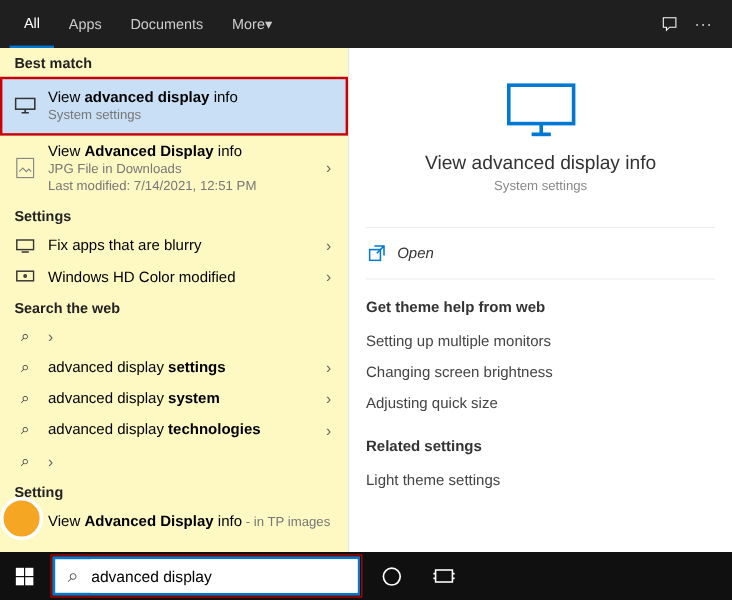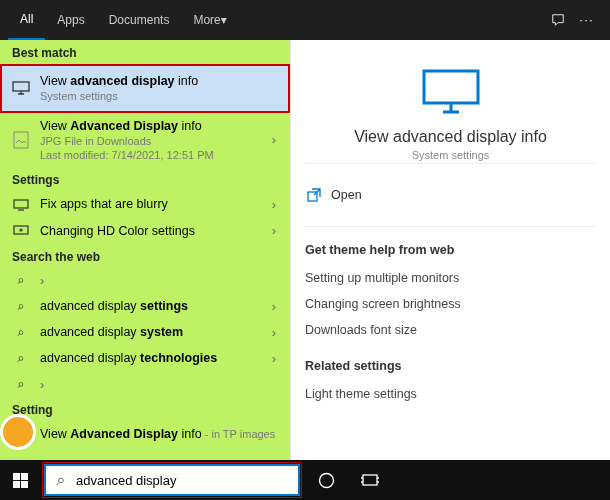--- a/index.html
+++ b/index.html
@@ -3,34 +3,34 @@
 <meta charset="utf-8">
 <style>
 * { margin: 0; padding: 0; box-sizing: border-box; font-family: "Segoe UI", Arial, sans-serif; }
 html, body { width: 610px; height: 500px; overflow: hidden; background: #fff; }
 .tabs { height: 40px; background: #1f1f1f; display: flex; align-items: center; padding: 0 8px; color: #ccc; font-size: 12px; }
 .tab { padding: 0 12px; height: 100%; display: flex; align-items: center; cursor: pointer; }
 .tab.active { color: #fff; border-bottom: 2px solid #0078d4; text-align: center; }
 .tab-more { display: flex; align-items: center; gap: 0; }
 .tabs-spacer { flex: 1; }
 .tabs-right { display: flex; align-items: center; gap: 14px; color: #fff; padding-right: 8px; }
-.body { display: flex; height: 420px; background: #bef264; }
+.body { display: flex; height: 420px; background: #fef9c3; }
 .left { width: 290px; overflow: hidden; display: flex; flex-direction: column; font-size: 12.5px; }
 .section-h { font-weight: 600; padding: 6px 12px 4px; font-size: 12px; color: #222; }
 .item { display: flex; align-items: center; padding: 5px 12px; gap: 10px; cursor: pointer; position: relative; }
 .item .icon { width: 18px; display: flex; justify-content: center; color: #333; flex-shrink: 0; }
 .item .txt { flex: 1; line-height: 1.3; }
 .item .sub { color: #777; font-size: 11px; }
 .item .chev { color: #666; font-size: 13px; padding-right: 2px; }
 .item.best { background: #c9dff5; border: 2px solid #c00; padding: 7px 10px; }
 .right { flex: 1; background: #fff; border-left: 1px solid #e5e5e5; padding: 18px 14px; font-size: 12.5px; color: #333; display: flex; flex-direction: column; }
 .right .big-icon { display: flex; justify-content: center; padding: 10px 0 14px; }
 .right h2 { text-align: center; font-weight: 400; font-size: 16px; }
 .right .subc { text-align: center; color: #888; font-size: 11px; margin-top: 3px; }
-.open-row { display: flex; align-items: center; gap: 10px; padding: 24px 2px; border-top: 1px solid #eee; border-bottom: 1px solid #eee; margin-top: 2px; cursor: pointer; }
+.open-row { display: flex; align-items: center; gap: 10px; padding: 14px 2px; border-top: 1px solid #eee; border-bottom: 1px solid #eee; margin-top: 28px; cursor: pointer; font-style: italic; }
 .rh { font-weight: 600; margin: 16px 0 8px; font-size: 12.5px; }
 .rl { padding: 6px 0; cursor: pointer; color: #444; }
 .taskbar { height: 40px; background: #101010; display: flex; align-items: center; }
 .start { width: 40px; height: 40px; display: flex; align-items: center; justify-content: center; color: #fff; cursor: pointer; }
 .search { flex: 0 0 256px; height: 32px; background: #fff; margin: 0 4px; display: flex; align-items: center; border: 2px solid #0078d4; }
 .search.redbox { outline: 1.5px solid #c00; outline-offset: 1px; }
 .search .si { width: 30px; display: flex; justify-content: center; color: #555; }
 .search input { flex: 1; border: none; outline: none; font-size: 13px; height: 100%; padding-right: 6px; }
 .tb-icon { width: 44px; height: 40px; display: flex; align-items: center; justify-content: center; color: #fff; cursor: pointer; }
 .badge { position: absolute; left: 0; bottom: 50px; width: 36px; height: 36px; background: #f5a623; border-radius: 50%; border: 3px solid #fff; z-index: 5; }
@@ -99,21 +99,21 @@
       <div class="txt">Fix apps that are blurry</div>
       <span class="chev">›</span>
     </div>
     <div class="item">
       <span class="icon">
           <svg width="16" height="12" viewBox="0 0 16 12" fill="none" stroke="#333" stroke-width="1.2">
             <rect x="1" y="1" width="14" height="8"></rect>
             <circle cx="8" cy="5" r="1"></circle>
           </svg>
         </span>
-      <div class="txt">Changing HD Color settings</div>
+      <div class="txt">Windows HD Color modified</div>
       <span class="chev">›</span>
     </div>
     <div class="section-h">Search the web</div>
     <div class="item">
         <span class="icon">⌕</span>
         <span class="chev">›</span>
       </div>
     <div class="item">
         <span class="icon">⌕</span>
         <div class="txt"><span>advanced display </span><span class="bold">settings</span></div>
@@ -159,21 +159,21 @@
           <svg width="14" height="14" viewBox="0 0 14 14" fill="none" stroke="#0078d4" stroke-width="1.3">
             <rect x="1" y="4" width="9" height="9"></rect>
             <path d="M5 1h8v8M13 1L7 7"></path>
           </svg>
         </span>
       <span>Open</span>
     </div>
     <div class="rh">Get theme help from web</div>
     <div class="rl">Setting up multiple monitors</div>
     <div class="rl">Changing screen brightness</div>
-    <div class="rl">Downloads font size</div>
+    <div class="rl">Adjusting quick size</div>
     <div class="rh">Related settings</div>
     <div class="rl">Light theme settings</div>
   </div>
 </div>
 
 <div class="badge"></div>
 
 <div class="taskbar">
   <div class="start">
     <svg width="15" height="15" viewBox="0 0 15 15" fill="#fff">

